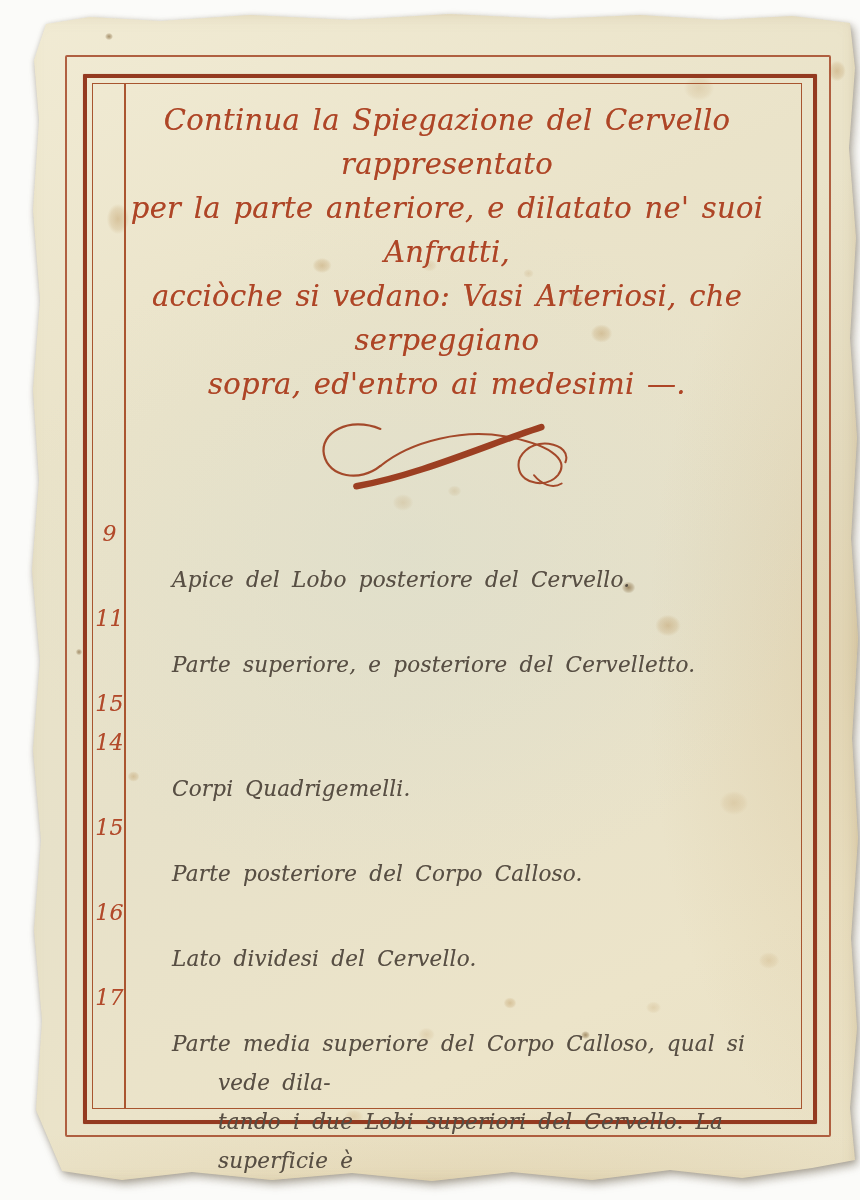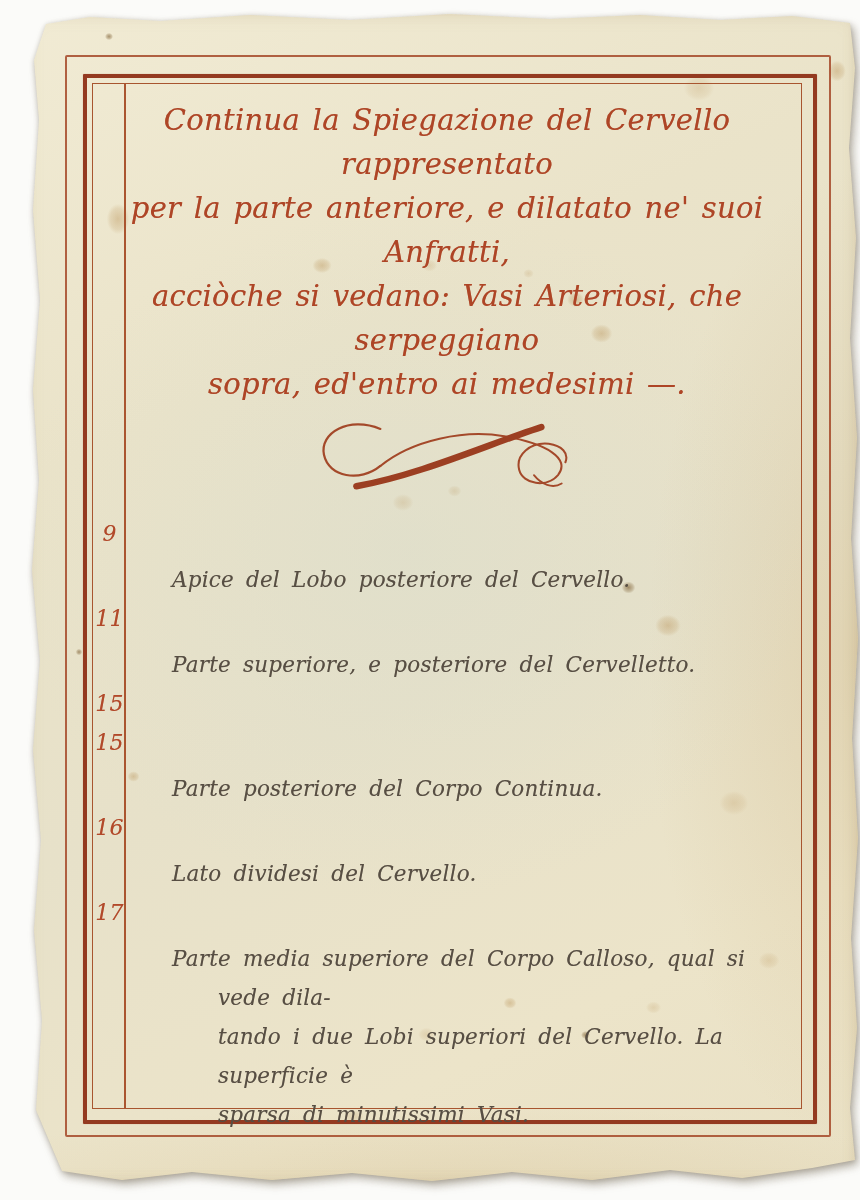--- a/index.html
+++ b/index.html
@@ -102,22 +102,26 @@
             <div class="txt">Apice del Lobo posteriore del Cervello.</div>
           </div>
           <div class="row">
             <div class="num">11</div>
             <div class="txt">Parte superiore, e posteriore del Cervelletto.</div>
           </div>
           <div class="row">
             <div class="num">15</div>
           </div>
           <div class="row">
+            <div class="num">14</div>
+            <div class="txt">Corpi Quadrigemelli.</div>
+          </div>
+          <div class="row">
             <div class="num">15</div>
-            <div class="txt">Parte posteriore del Corpo Continua.</div>
+            <div class="txt">Parte posteriore del Corpo Calloso.</div>
           </div>
           <div class="row">
             <div class="num">16</div>
             <div class="txt">Lato dividesi del Cervello.</div>
           </div>
           <div class="row">
             <div class="num">17</div>
             <div class="txt">Parte media superiore del Corpo Calloso, qual si vede dila-
 tando i due Lobi superiori del Cervello. La superficie è
 sparsa di minutissimi Vasi.</div>

